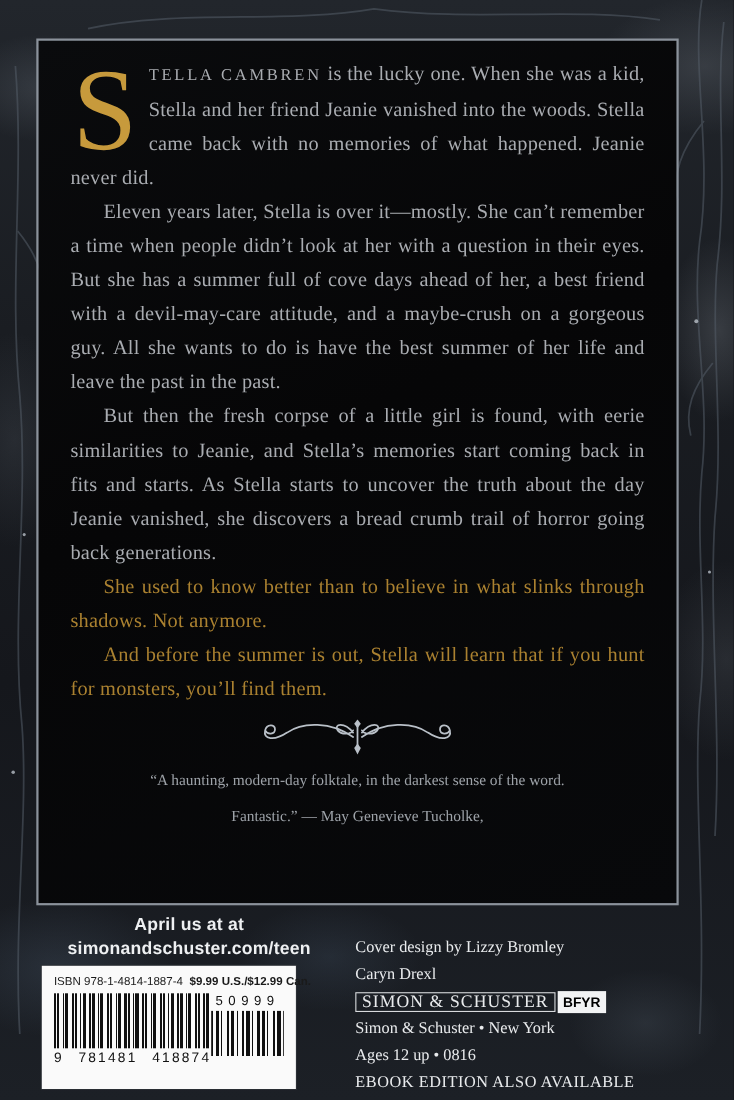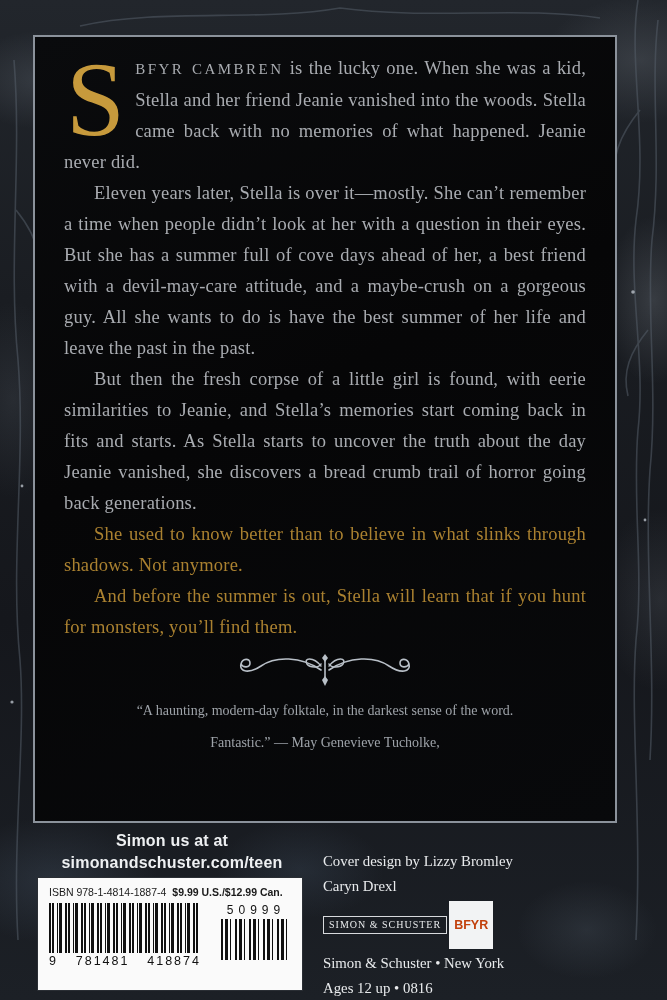--- a/index.html
+++ b/index.html
@@ -26,21 +26,21 @@
   .para.indent{text-indent:30px;}
   .gold{color:#aa8130;}
   .dropcap{float:left;font-size:106px;line-height:82px;height:88px;color:#c79a3c;margin:6px 10px 0 2px;}
   .smallcaps{font-size:15px;letter-spacing:2.5px;}
   .flourish{text-align:center;margin:9px 0 5px;height:38px;}
   .quote{font-size:14px;line-height:32px;color:#9ea3a9;text-align:center;}
   
   .visit{position:absolute;left:36px;top:830px;width:272px;text-align:center;
     font-family:"Liberation Sans",sans-serif;font-weight:bold;color:#eef0f2;
     font-size:16px;line-height:22px;letter-spacing:.2px;}
-  .barcode-box{position:absolute;left:38px;top:878px;width:264px;height:112px;
+  .barcode-box{position:absolute;left:38px;top:878px;width:231px;height:112px;
     background:#fafafa;padding:8px 11px;box-sizing:border-box;box-shadow:0 0 0 1px #2a2e34;}
   .isbn-row{font-family:"Liberation Sans",sans-serif;font-size:10.5px;color:#1a1a1a;white-space:nowrap;}
   .price{font-weight:bold;margin-left:6px;}
   .bars-row{display:flex;justify-content:space-between;margin-top:5px;}
   .main-code{width:152px;}
   .bars{background-color:#fafafa;}
   .bars.main{height:50px;background:repeating-linear-gradient(90deg,
     #101010 0 2px,#fafafa 2px 3px,#101010 3px 5px,#fafafa 5px 8px,
     #101010 8px 9px,#fafafa 9px 10px,#101010 10px 13px,#fafafa 13px 16px);}
   .digits{display:flex;justify-content:space-between;font-family:"Liberation Sans",sans-serif;
@@ -49,25 +49,25 @@
   .addon-digits{font-family:"Liberation Sans",sans-serif;font-size:12px;letter-spacing:5px;
     color:#111;text-align:center;white-space:nowrap;}
   .bars.addon{height:41px;margin-top:2px;background:repeating-linear-gradient(90deg,
     #101010 0 2px,#fafafa 2px 4px,#101010 4px 7px,#fafafa 7px 9px,
     #101010 9px 10px,#fafafa 10px 14px);}
   
   .credits{position:absolute;left:323px;top:849px;width:338px;font-size:14.8px;
     line-height:24.5px;color:#e9ebed;}
   .credits div{white-space:nowrap;}
   .logo-row{display:flex;align-items:center;margin:3px 0 2px;}
-  .logo-ss{display:inline-block;border:1px solid #d8dadd;font-size:10px;letter-spacing:1px;
+  .logo-ss{display:inline-block;border:1px solid #d8dadd;font-size:16px;letter-spacing:1px;
     padding:1px 5px;color:#e9ebed;line-height:14px;}
-  .logo-bfyr{display:inline-block;background:#f2f3f4;color:#c2410c;
+  .logo-bfyr{display:inline-block;background:#f2f3f4;color:#000000;
     font-family:"Liberation Sans",sans-serif;font-weight:bold;font-size:12.5px;
-    padding:16px 5px;margin-left:2px;line-height:16px;}
+    padding:2px 5px;margin-left:2px;line-height:16px;}
   .ebook{letter-spacing:.5px;}
 </style>
 </head>
 <body>
 
 <div class="page">
 
   <svg class="bg-art" width="667" height="1000" viewBox="0 0 667 1000">
     <g fill="none" stroke="#545d68" stroke-width="1.6" opacity="0.55">
       <path d="M638,0 C628,60 648,140 636,220 C628,290 646,360 638,430 C632,500 644,570 636,640 C630,720 642,820 636,940"></path>
@@ -83,21 +83,21 @@
       <circle cx="633" cy="292" r="1.8"></circle>
       <circle cx="645" cy="520" r="1.4"></circle>
       <circle cx="22" cy="486" r="1.4"></circle>
       <circle cx="12" cy="702" r="1.6"></circle>
     </g>
   </svg>
 
   <div class="frame">
 
     <p class="para">
-      <span class="dropcap">S</span><span class="smallcaps">BFYR CAMBREN</span><span> is the lucky one. When she was a kid, Stella and her friend Jeanie vanished into the woods. Stella came back with no memories of what happened. Jeanie never did.</span>
+      <span class="dropcap">S</span><span class="smallcaps">TELLA CAMBREN</span><span> is the lucky one. When she was a kid, Stella and her friend Jeanie vanished into the woods. Stella came back with no memories of what happened. Jeanie never did.</span>
     </p>
 
     <p class="para indent">Eleven years later, Stella is over it—mostly. She can’t remember a time when people didn’t look at her with a question in their eyes. But she has a summer full of cove days ahead of her, a best friend with a devil-may-care attitude, and a maybe-crush on a gorgeous guy. All she wants to do is have the best summer of her life and leave the past in the past.</p>
     <p class="para indent">But then the fresh corpse of a little girl is found, with eerie similarities to Jeanie, and Stella’s memories start coming back in fits and starts. As Stella starts to uncover the truth about the day Jeanie vanished, she discovers a bread crumb trail of horror going back generations.</p>
     <p class="para indent gold">She used to know better than to believe in what slinks through shadows. Not anymore.</p>
     <p class="para indent gold">And before the summer is out, Stella will learn that if you hunt for monsters, you’ll find them.</p>
 
     <div class="flourish">
       <svg width="180" height="36" viewBox="0 0 180 36">
         <g fill="none" stroke="#b9c0c8" stroke-width="1.6" stroke-linecap="round">
@@ -116,21 +116,21 @@
 
     <div class="quote">
       <div>“A haunting, modern-day folktale, in the darkest sense of the word.</div>
       <div>Fantastic.” — May Genevieve Tucholke,</div>
       <div></div>
     </div>
 
   </div>
 
   <div class="visit">
-    <div>Simon us at at</div>
+    <div>April us at at</div>
     <div>simonandschuster.com/teen</div>
   </div>
 
   <div class="barcode-box">
     <div class="isbn-row"><span>ISBN 978-1-4814-1887-4</span><span class="price">$9.99 U.S./$12.99 Can.</span></div>
     <div class="bars-row">
       <div class="main-code">
         <div class="bars main"></div>
         <div class="digits">
           <span>9</span>

